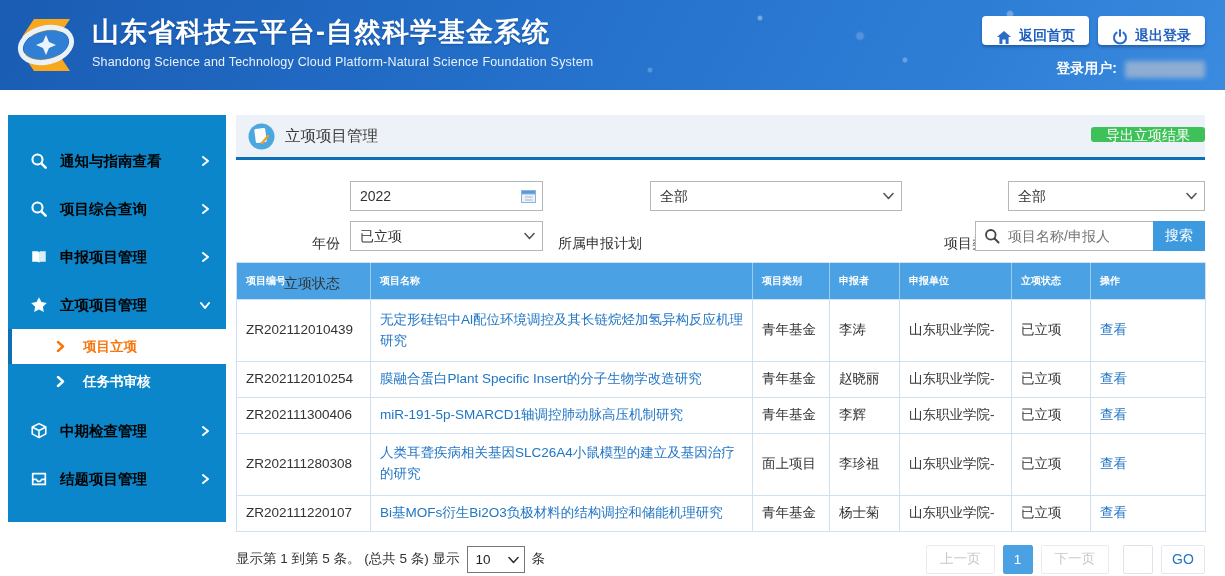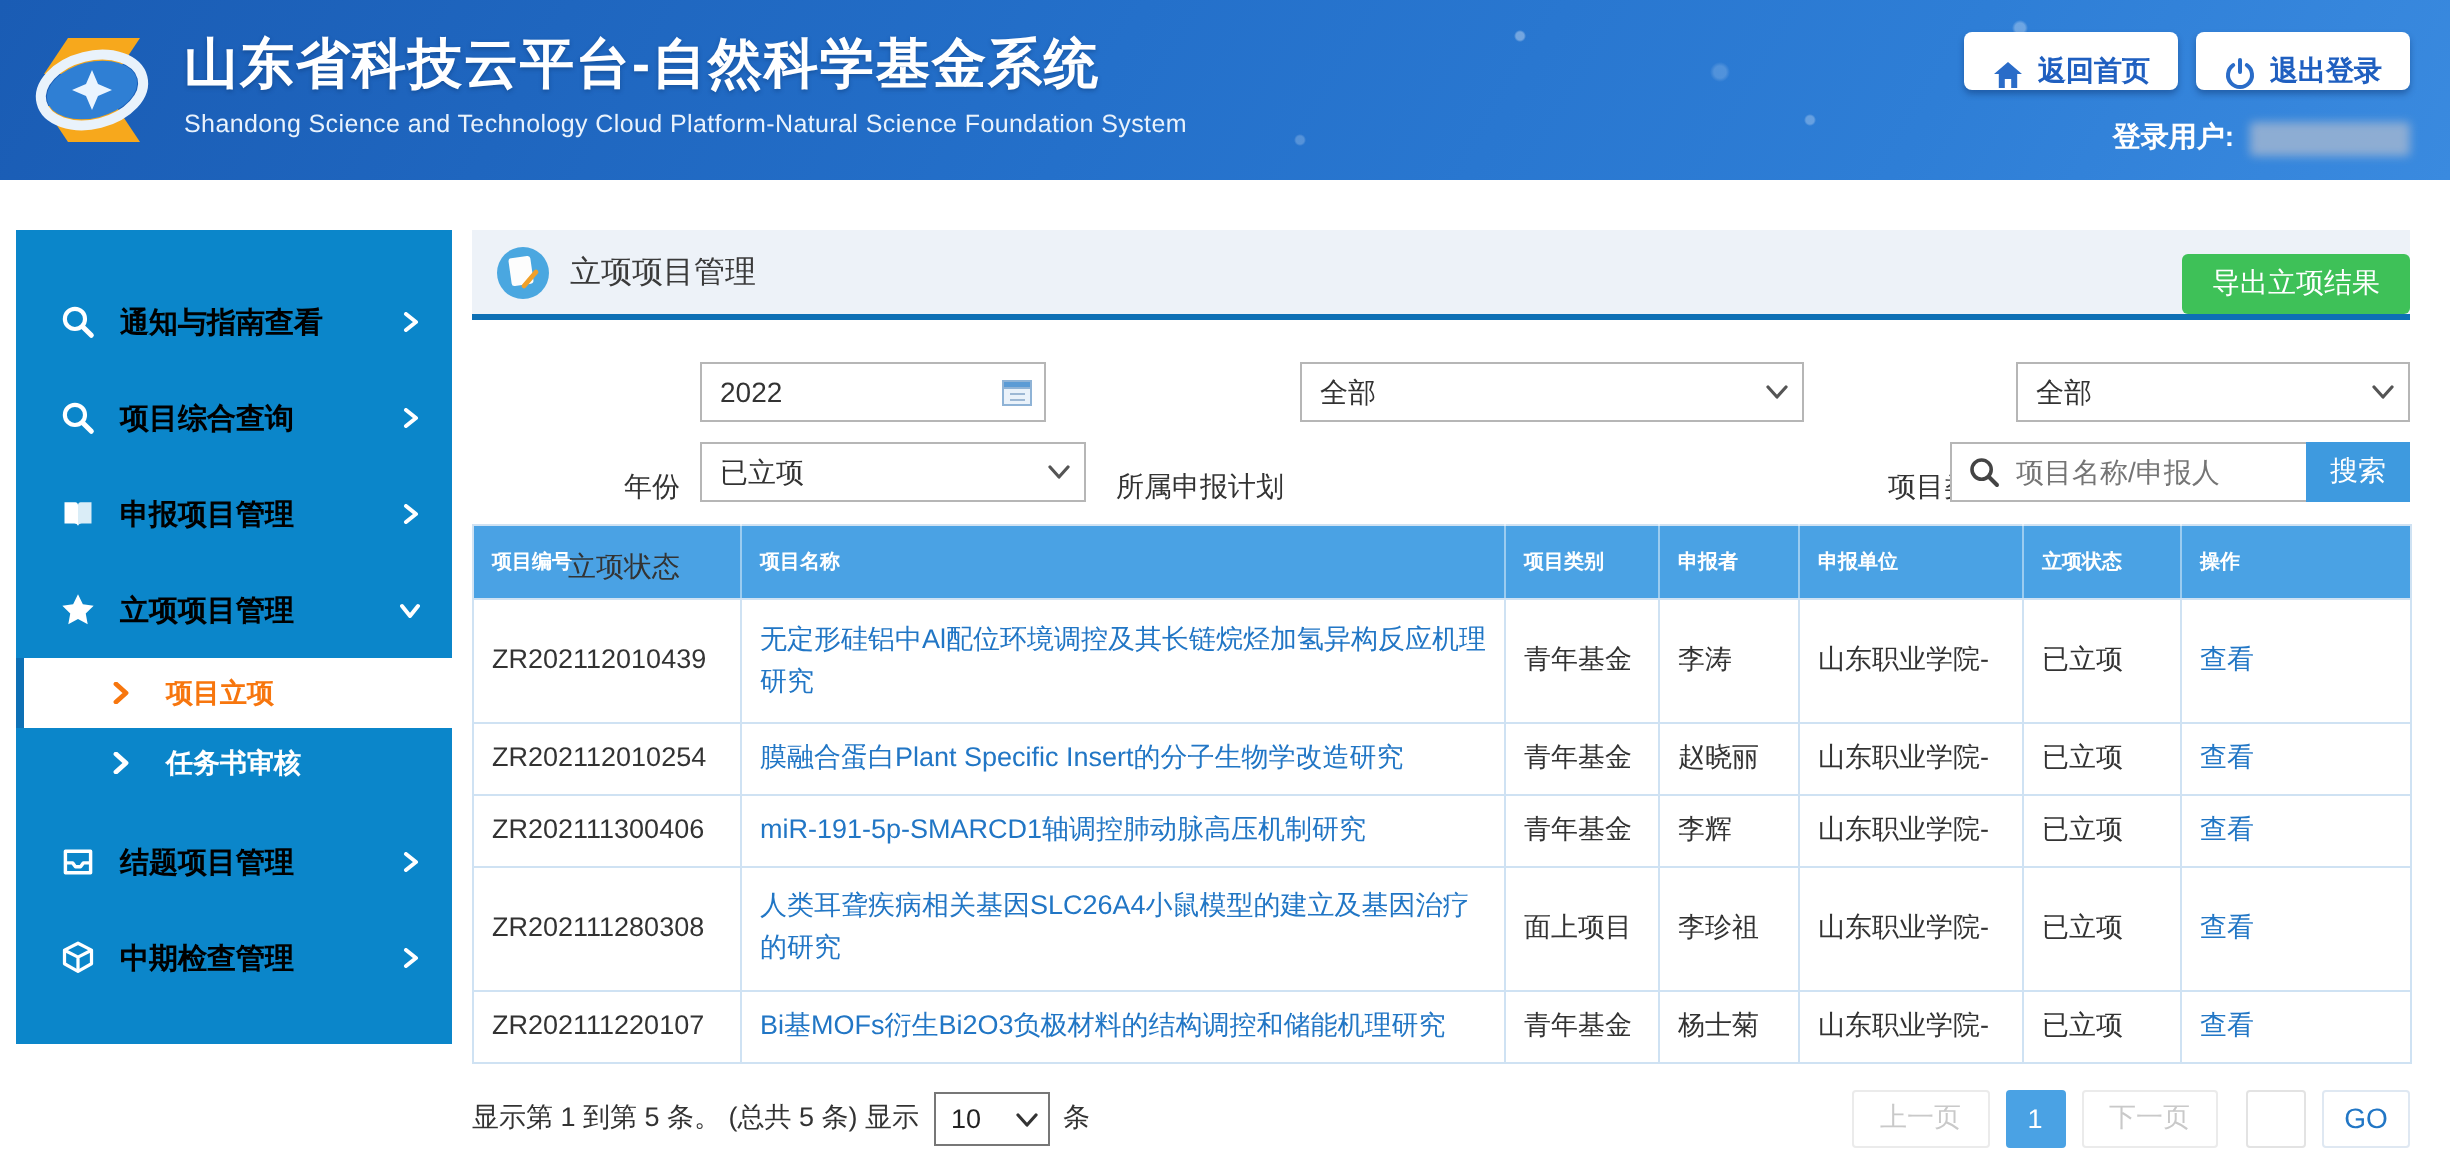--- a/index.html
+++ b/index.html
@@ -59,21 +59,21 @@
   
   .content{ position:absolute; left:236px; top:115px; width:969px; }
 
   .panel-head{
     height:45px; background:#edf2f8; border-bottom:3px solid #0d70b5;
     display:flex; align-items:center; padding-left:12px; position:relative;
   }
   .panel-icon{ width:27px; height:27px; margin-right:10px; }
   .panel-title{ font-size:15.5px; color:#3a3a3a; }
   .export-btn{
-    position:absolute; right:0; top:12px; height:30px; padding:0 15px;
+    position:absolute; right:0; top:12px; height:15px; padding:0 15px;
     background:#3ec158; color:#fff; border:none; border-radius:3px;
     font-size:14px; cursor:pointer; font-family:inherit;
   }
 
   
   .filter-area{ position:relative; height:102px; background:#fff; }
   .f-label{ position:absolute; height:28px; line-height:28px; font-size:14px; color:#333; text-align:right;margin-top:47px; }
   .f-input,.f-select-wrap{ position:absolute; height:30px; }
   input.txt{
     width:100%; height:30px; border:1px solid #b6b6b6; padding:0 26px 0 9px;
@@ -229,35 +229,35 @@
     <div class="sub-item">
       <svg class="sarrow" viewBox="0 0 9 11">
         <polyline points="2,1 7,5.5 2,10" fill="none" stroke="#fff" stroke-width="2.4" stroke-linecap="round" stroke-linejoin="round"></polyline>
       </svg>
       <span>任务书审核</span>
     </div>
   </div>
 
   <div class="side-item">
     <svg class="mi" viewBox="0 0 20 20">
+      <path d="M10 1.8 L17.5 5.6 V13.2 L10 17.4 L2.5 13.2 V5.6 Z" fill="none" stroke="#fff" stroke-width="1.8" stroke-linejoin="round"></path>
+      <path d="M2.8 5.8 L10 9.5 L17.2 5.8 M10 9.5 V17" fill="none" stroke="#fff" stroke-width="1.8" stroke-linejoin="round"></path>
+    </svg>
+    <span class="lbl">中期检查管理</span>
+    <svg class="chev" viewBox="0 0 10 10">
+      <polyline points="3,1 8,5 3,9" fill="none" stroke="#fff" stroke-width="2" stroke-linecap="round" stroke-linejoin="round"></polyline>
+    </svg>
+  </div>
+
+  <div class="side-item">
+    <svg class="mi" viewBox="0 0 20 20">
       <path d="M3 4 H17 V16 H3 Z" fill="none" stroke="#fff" stroke-width="1.9" stroke-linejoin="round"></path>
       <path d="M3 10.5 H7 L8.6 12.6 H11.4 L13 10.5 H17" fill="none" stroke="#fff" stroke-width="1.9" stroke-linejoin="round"></path>
     </svg>
     <span class="lbl">结题项目管理</span>
-    <svg class="chev" viewBox="0 0 10 10">
-      <polyline points="3,1 8,5 3,9" fill="none" stroke="#fff" stroke-width="2" stroke-linecap="round" stroke-linejoin="round"></polyline>
-    </svg>
-  </div>
-
-  <div class="side-item">
-    <svg class="mi" viewBox="0 0 20 20">
-      <path d="M10 1.8 L17.5 5.6 V13.2 L10 17.4 L2.5 13.2 V5.6 Z" fill="none" stroke="#fff" stroke-width="1.8" stroke-linejoin="round"></path>
-      <path d="M2.8 5.8 L10 9.5 L17.2 5.8 M10 9.5 V17" fill="none" stroke="#fff" stroke-width="1.8" stroke-linejoin="round"></path>
-    </svg>
-    <span class="lbl">中期检查管理</span>
     <svg class="chev" viewBox="0 0 10 10">
       <polyline points="3,1 8,5 3,9" fill="none" stroke="#fff" stroke-width="2" stroke-linecap="round" stroke-linejoin="round"></polyline>
     </svg>
   </div>
 </div>
 
 <div class="content">
 
   <div class="panel-head">
     <svg class="panel-icon" viewBox="0 0 27 27">
@@ -265,21 +265,21 @@
       <rect x="7" y="5.5" width="11" height="14" rx="1.5" fill="#fdfdfd" transform="rotate(-8 12.5 12.5)"></rect>
       <line x1="14" y1="20" x2="20" y2="13" stroke="#f0a02a" stroke-width="2.4" stroke-linecap="round"></line>
     </svg>
     <span class="panel-title">立项项目管理</span>
     <button class="export-btn">导出立项结果</button>
   </div>
 
   <div class="filter-area">
 
     <div class="f-label" style="left:0; top:22px; width:104px;">年份</div>
-    <div class="f-input" style="left:114px; top:21px; width:173px;">
+    <div class="f-input" style="left:114px; top:21px; width:193px;">
       <input class="txt" type="text" value="2022" style="">
       <svg class="cal-ic" viewBox="0 0 15 14">
         <rect x="0.5" y="1.5" width="14" height="12" fill="#eaf2fa" stroke="#8fb3d6"></rect>
         <rect x="0.5" y="1.5" width="14" height="3.5" fill="#5b9bd5" stroke="#8fb3d6"></rect>
         <line x1="4" y1="8" x2="11.5" y2="8" stroke="#9db8d4" stroke-width="1"></line>
         <line x1="4" y1="11" x2="11.5" y2="11" stroke="#9db8d4" stroke-width="1"></line>
       </svg>
     </div>
     <div class="f-label" style="left:310px; top:22px; width:96px;">所属申报计划</div>
     <div class="f-select-wrap" style="left:414px; top:21px; width:252px;">

